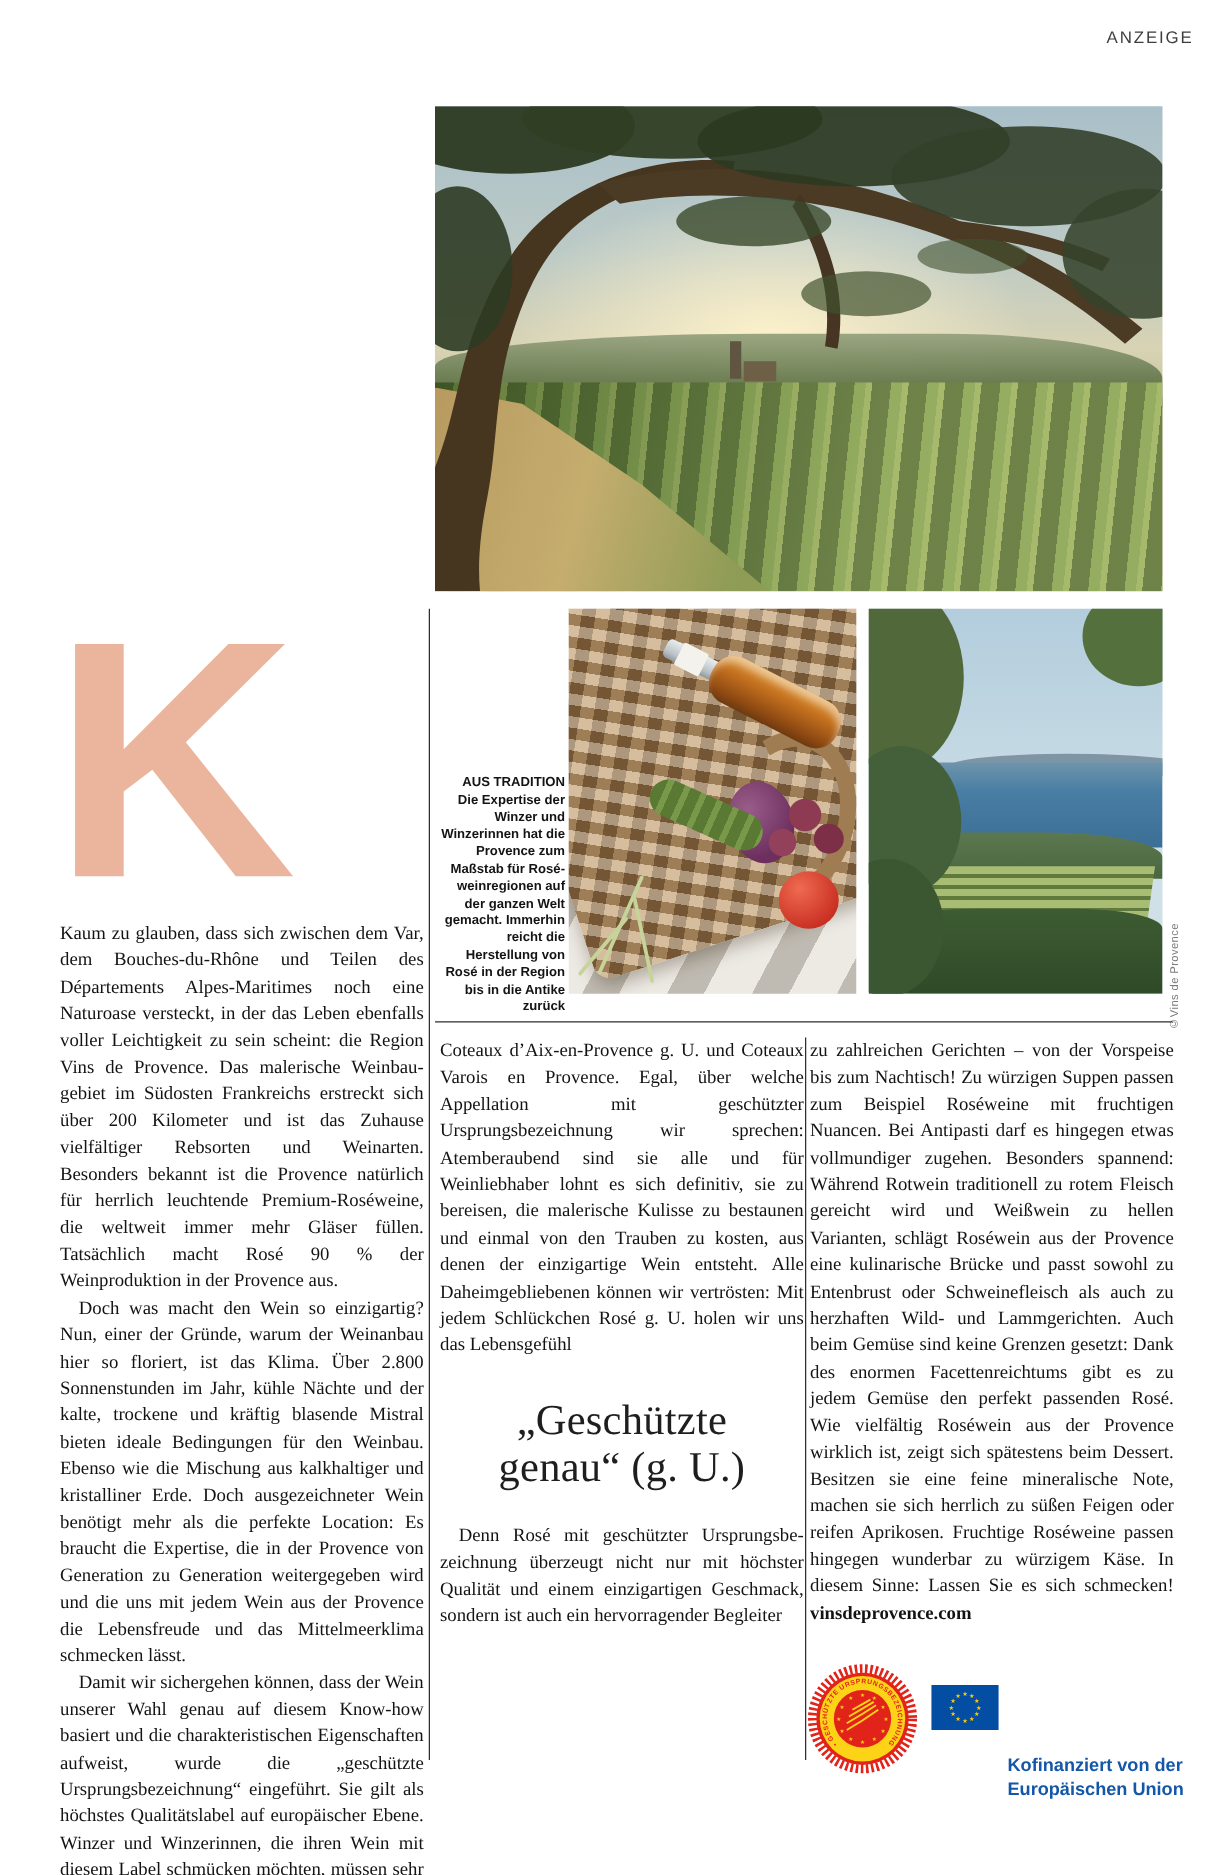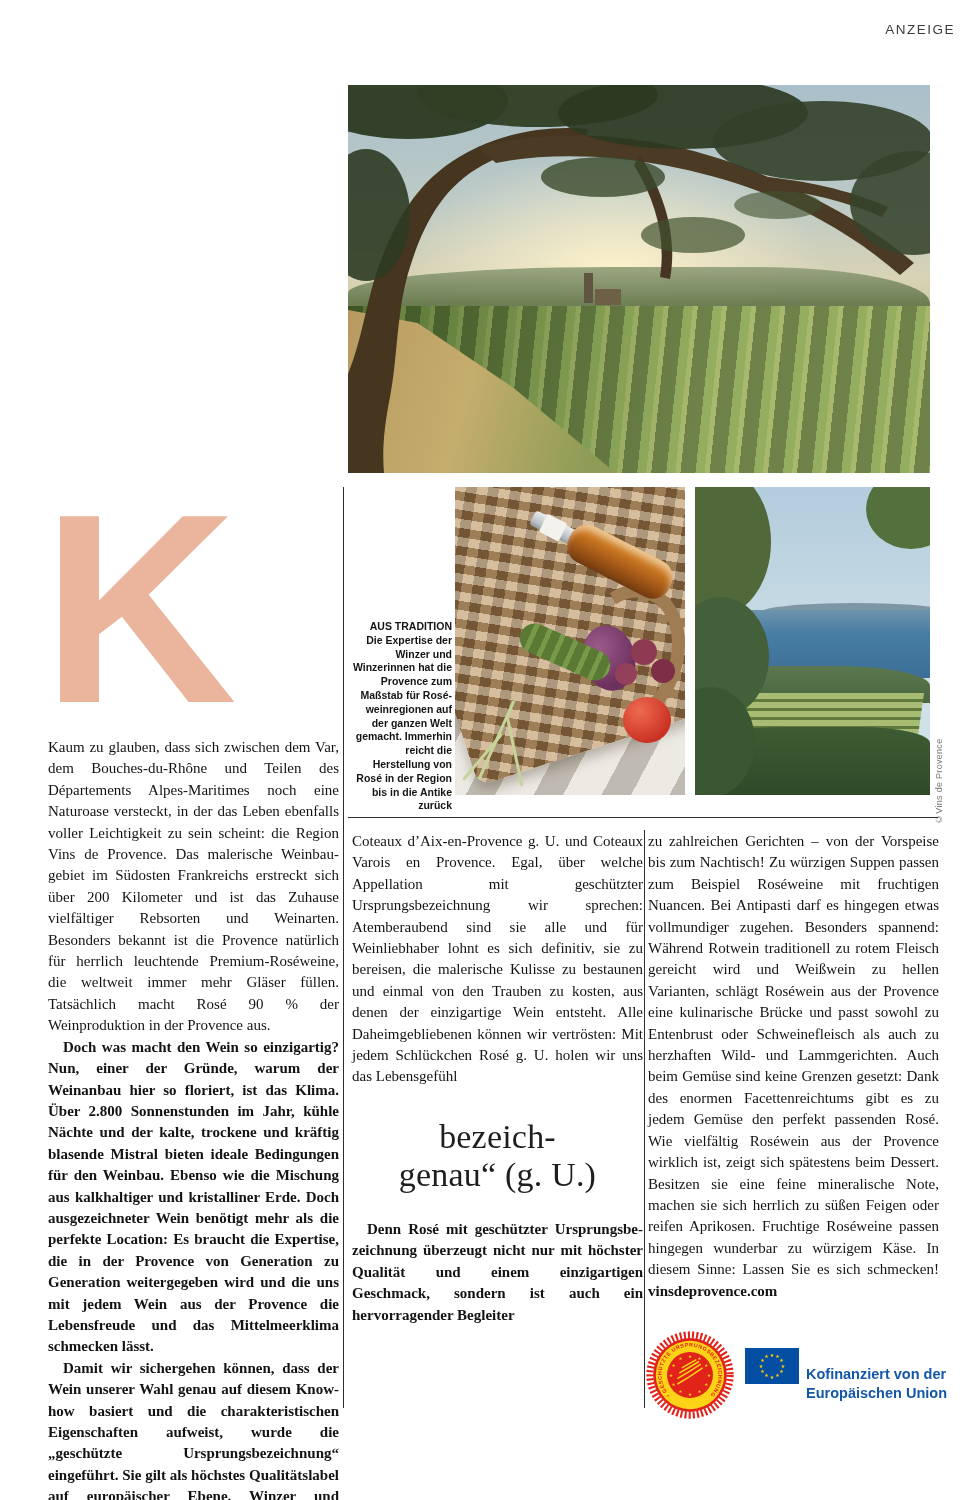--- a/index.html
+++ b/index.html
@@ -84,32 +84,32 @@
   .dropcap{position:absolute;left:42px;top:512px;font-family:"Liberation Sans",sans-serif;
       font-weight:700;font-size:270px;line-height:.72;color:#eab59c;letter-spacing:-6px;}
   
   .vrule{position:absolute;width:1px;background:#2e2e2e;}
   .vr1{left:343px;top:487px;height:921px;}
   .vr2{left:644px;top:830px;height:578px;}
   .hrule{position:absolute;left:348px;top:817px;width:590px;height:1px;background:#2e2e2e;}
   
   .col{position:absolute;width:291px;font-size:15px;line-height:21.4px;text-align:justify;color:#131313;}
   .col p{margin:0;}
-  .col p.ind{text-indent:15px;font-weight:bold;}
+  .col p.ind{text-indent:15px;}
   .col1{left:48px;top:737px;}
   .col2{left:352px;top:831px;}
   .col3{left:648px;top:831px;}
   .b{font-weight:700;}
   
   .pullquote{margin:30px 0 24px 0;text-align:center;font-family:"Liberation Serif",serif;
       font-size:34px;line-height:38.5px;color:#1e1e1e;font-weight:400;letter-spacing:.2px;}
   
   .seal{position:absolute;left:645px;top:1330px;width:90px;height:90px;}
   .eu{position:absolute;left:745px;top:1348px;width:54px;height:36px;}
-  .eu-text{position:absolute;left:806px;top:1365px;font-family:"Liberation Sans",sans-serif;
+  .eu-text{position:absolute;left:806px;top:1404px;font-family:"Liberation Sans",sans-serif;
       font-weight:700;font-size:14.5px;line-height:19px;color:#1457a8;}
 </style>
 </head>
 <body>
 
 <div class="page">
 
   <div class="advert-label">ANZEIGE</div>
 
   <div class="photo hero">
@@ -178,21 +178,21 @@
 
   <div class="col col1">
     <p>Kaum zu glauben, dass sich zwischen dem Var, dem Bouches-du-Rhône und Teilen des Départements Alpes-Maritimes noch eine Natur­oase versteckt, in der das Leben ebenfalls voller Leichtigkeit zu sein scheint: die Region Vins de Provence. Das malerische Weinbau­gebiet im Süd­osten Frankreichs erstreckt sich über 200 Kilometer und ist das Zuhause vielfältiger Rebsorten und Weinarten. Besonders bekannt ist die Provence natürlich für herrlich leuchtende Premium-Rosé­weine, die weltweit immer mehr Gläser füllen. Tatsächlich macht Rosé 90 % der Weinproduktion in der Provence aus.</p>
     <p class="ind">Doch was macht den Wein so einzigartig? Nun, einer der Gründe, warum der Weinanbau hier so floriert, ist das Klima. Über 2.800 Sonnenstunden im Jahr, kühle Nächte und der kalte, trockene und kräftig blasende Mistral bieten ideale Bedingun­gen für den Weinbau. Ebenso wie die Mischung aus kalkhaltiger und kristalliner Erde. Doch aus­gezeichneter Wein benötigt mehr als die perfekte Location: Es braucht die Expertise, die in der Provence von Generation zu Generation weiter­gegeben wird und die uns mit jedem Wein aus der Provence die Lebensfreude und das Mittelmeer­klima schmecken lässt.</p>
     <p class="ind">Damit wir sichergehen können, dass der Wein unserer Wahl genau auf diesem Know-how basiert und die charakteristischen Eigenschaften aufweist, wurde die „geschützte Ursprungsbezeichnung“ eingeführt. Sie gilt als höchstes Qualitätslabel auf europäischer Ebene. Winzer und Winzerinnen, die ihren Wein mit diesem Label schmücken möchten, müssen sehr genaue Spezifikationen befolgen, die den Weinanbau und die Herstellungs­praktiken regeln. Dazu zählen zum Beispiel eine Mindesternte und eine geringere Anzahl von Reb­sorten. Wonach wir also im Weinhandel unseres Vertrauens Ausschau halten sollten? Nach Weinen aus den Appellationen Côtes de Provence g. U.,</p>
   </div>
 
   <div class="col col2">
     <p>Coteaux d’Aix-en-Provence g. U. und Coteaux Varois en Provence. Egal, über welche Appellation mit geschützter Ursprungsbezeichnung wir sprechen: Atemberaubend sind sie alle und für Weinliebhaber lohnt es sich definitiv, sie zu bereisen, die malerische Kulisse zu bestaunen und einmal von den Trauben zu kosten, aus denen der einzigartige Wein entsteht. Alle Daheimgebliebe­nen können wir vertrösten: Mit jedem Schlück­chen Rosé g. U. holen wir uns das Lebensgefühl</p>
     <div class="pullquote">
-      <div>bezeich-</div>
+      <div>„Geschützte</div>
       <div>genau“ (g. U.)</div>
     </div>
     <p class="ind">Denn Rosé mit geschützter Ursprungsbe­zeichnung überzeugt nicht nur mit höchster Qualität und einem einzigartigen Geschmack, sondern ist auch ein hervorragender Begleiter</p>
   </div>
 
   <div class="col col3">
     <p><span>zu zahlreichen Gerichten – von der Vorspeise bis zum Nachtisch! Zu würzigen Suppen passen zum Beispiel Roséweine mit fruchtigen Nuancen. Bei Antipasti darf es hingegen etwas vollmundiger zugehen. Besonders spannend: Während Rotwein traditionell zu rotem Fleisch gereicht wird und Weißwein zu hellen Varianten, schlägt Roséwein aus der Provence eine kulinarische Brücke und passt sowohl zu Entenbrust oder Schweine­fleisch als auch zu herzhaften Wild- und Lammgerichten. Auch beim Gemüse sind keine Grenzen gesetzt: Dank des enormen Facettenreichtums gibt es zu jedem Gemüse den perfekt passenden Rosé. Wie vielfältig Roséwein aus der Provence wirklich ist, zeigt sich spätestens beim Dessert. Besitzen sie eine feine mineralische Note, machen sie sich herrlich zu süßen Feigen oder reifen Aprikosen. Fruchtige Roséweine passen hingegen wunderbar zu würzigem Käse. In diesem Sinne: Lassen Sie es sich schmecken! </span><span class="b">vinsdeprovence.com</span></p>
   </div>
 
   <svg class="seal" viewBox="0 0 100 100">

